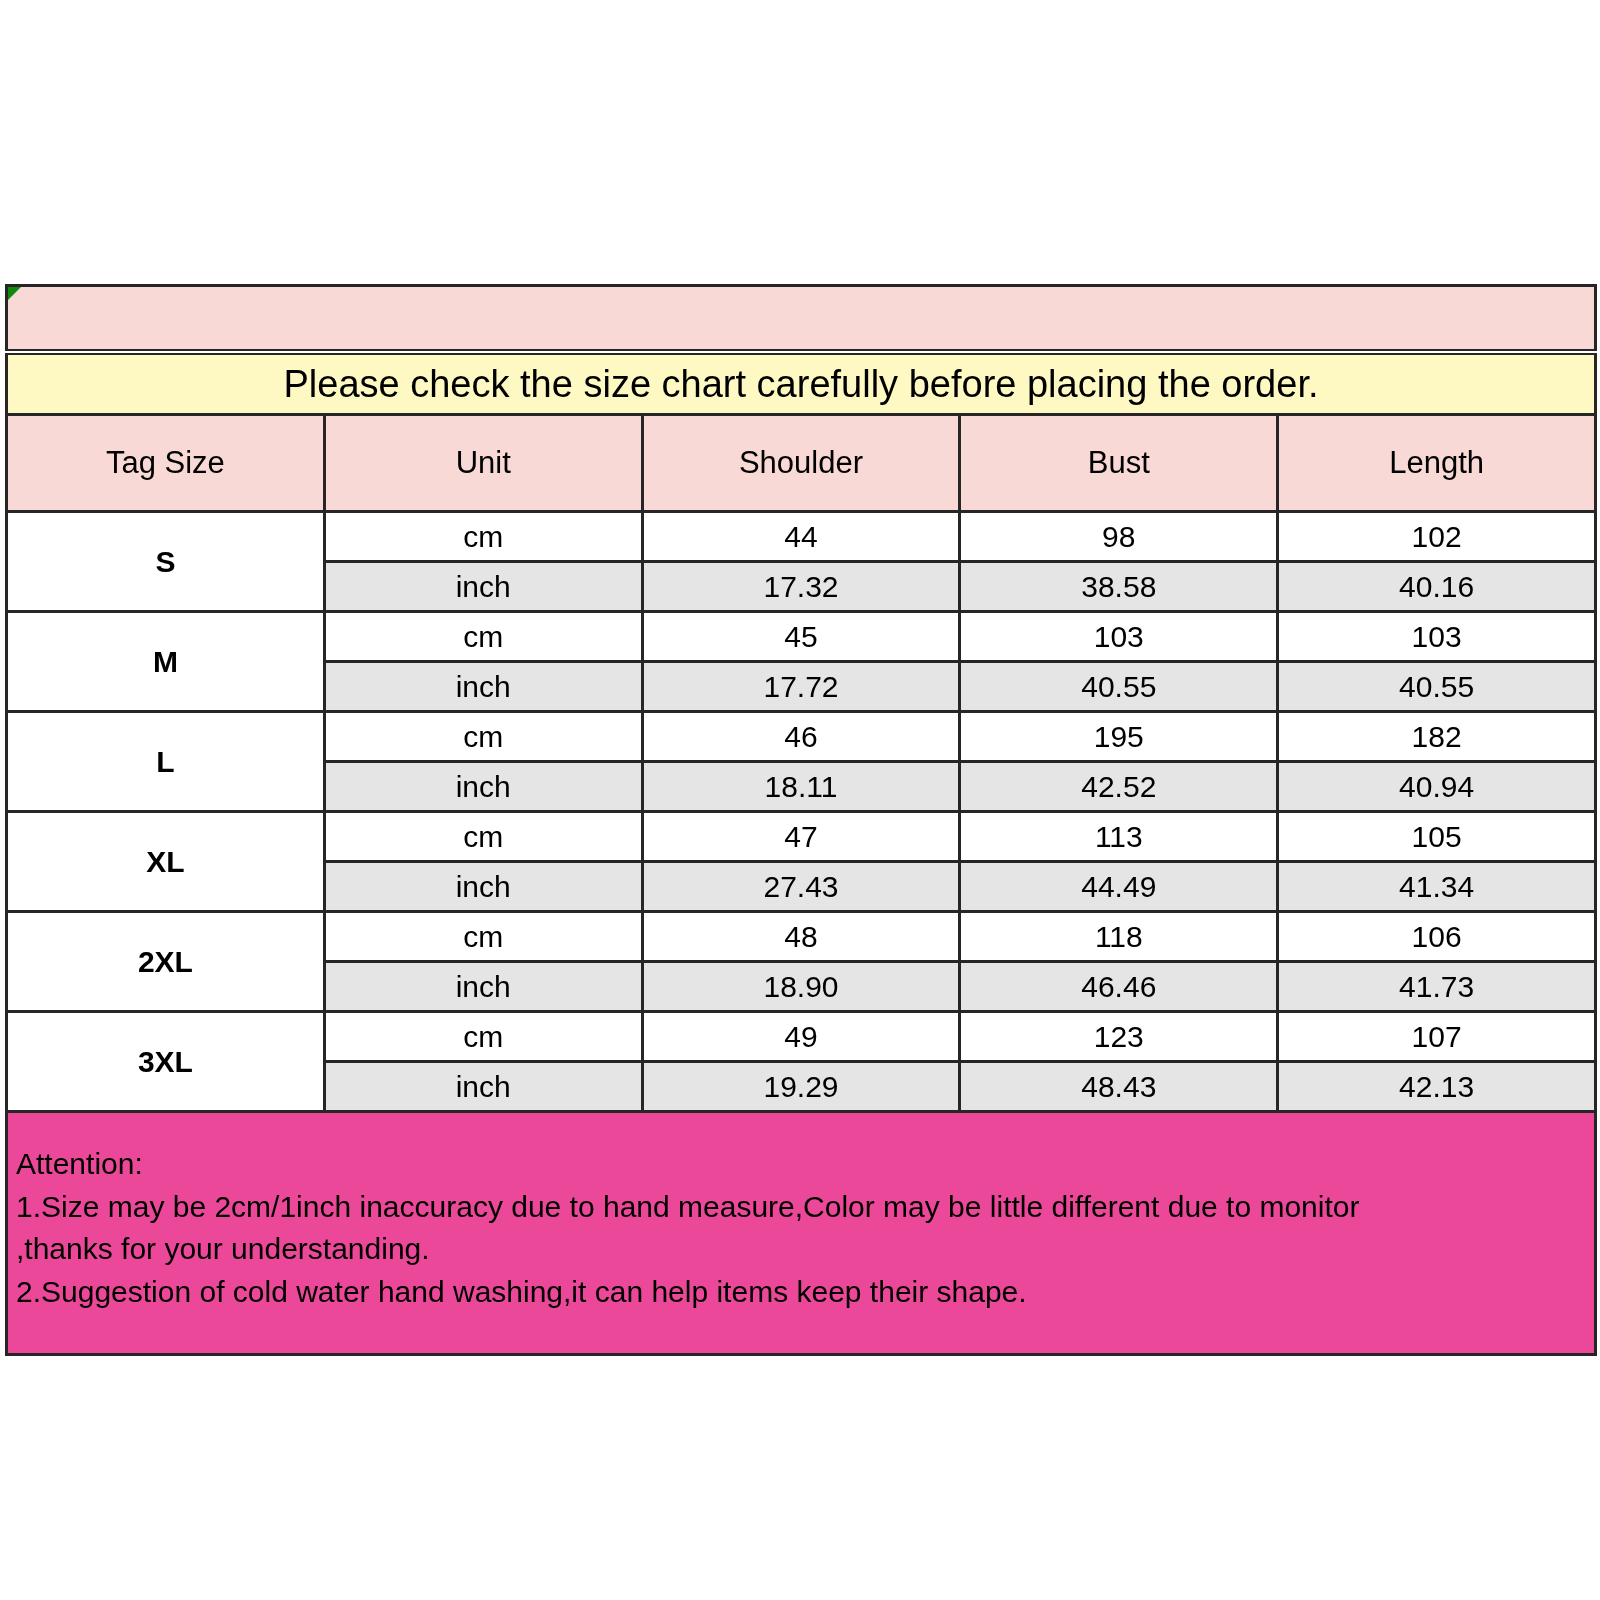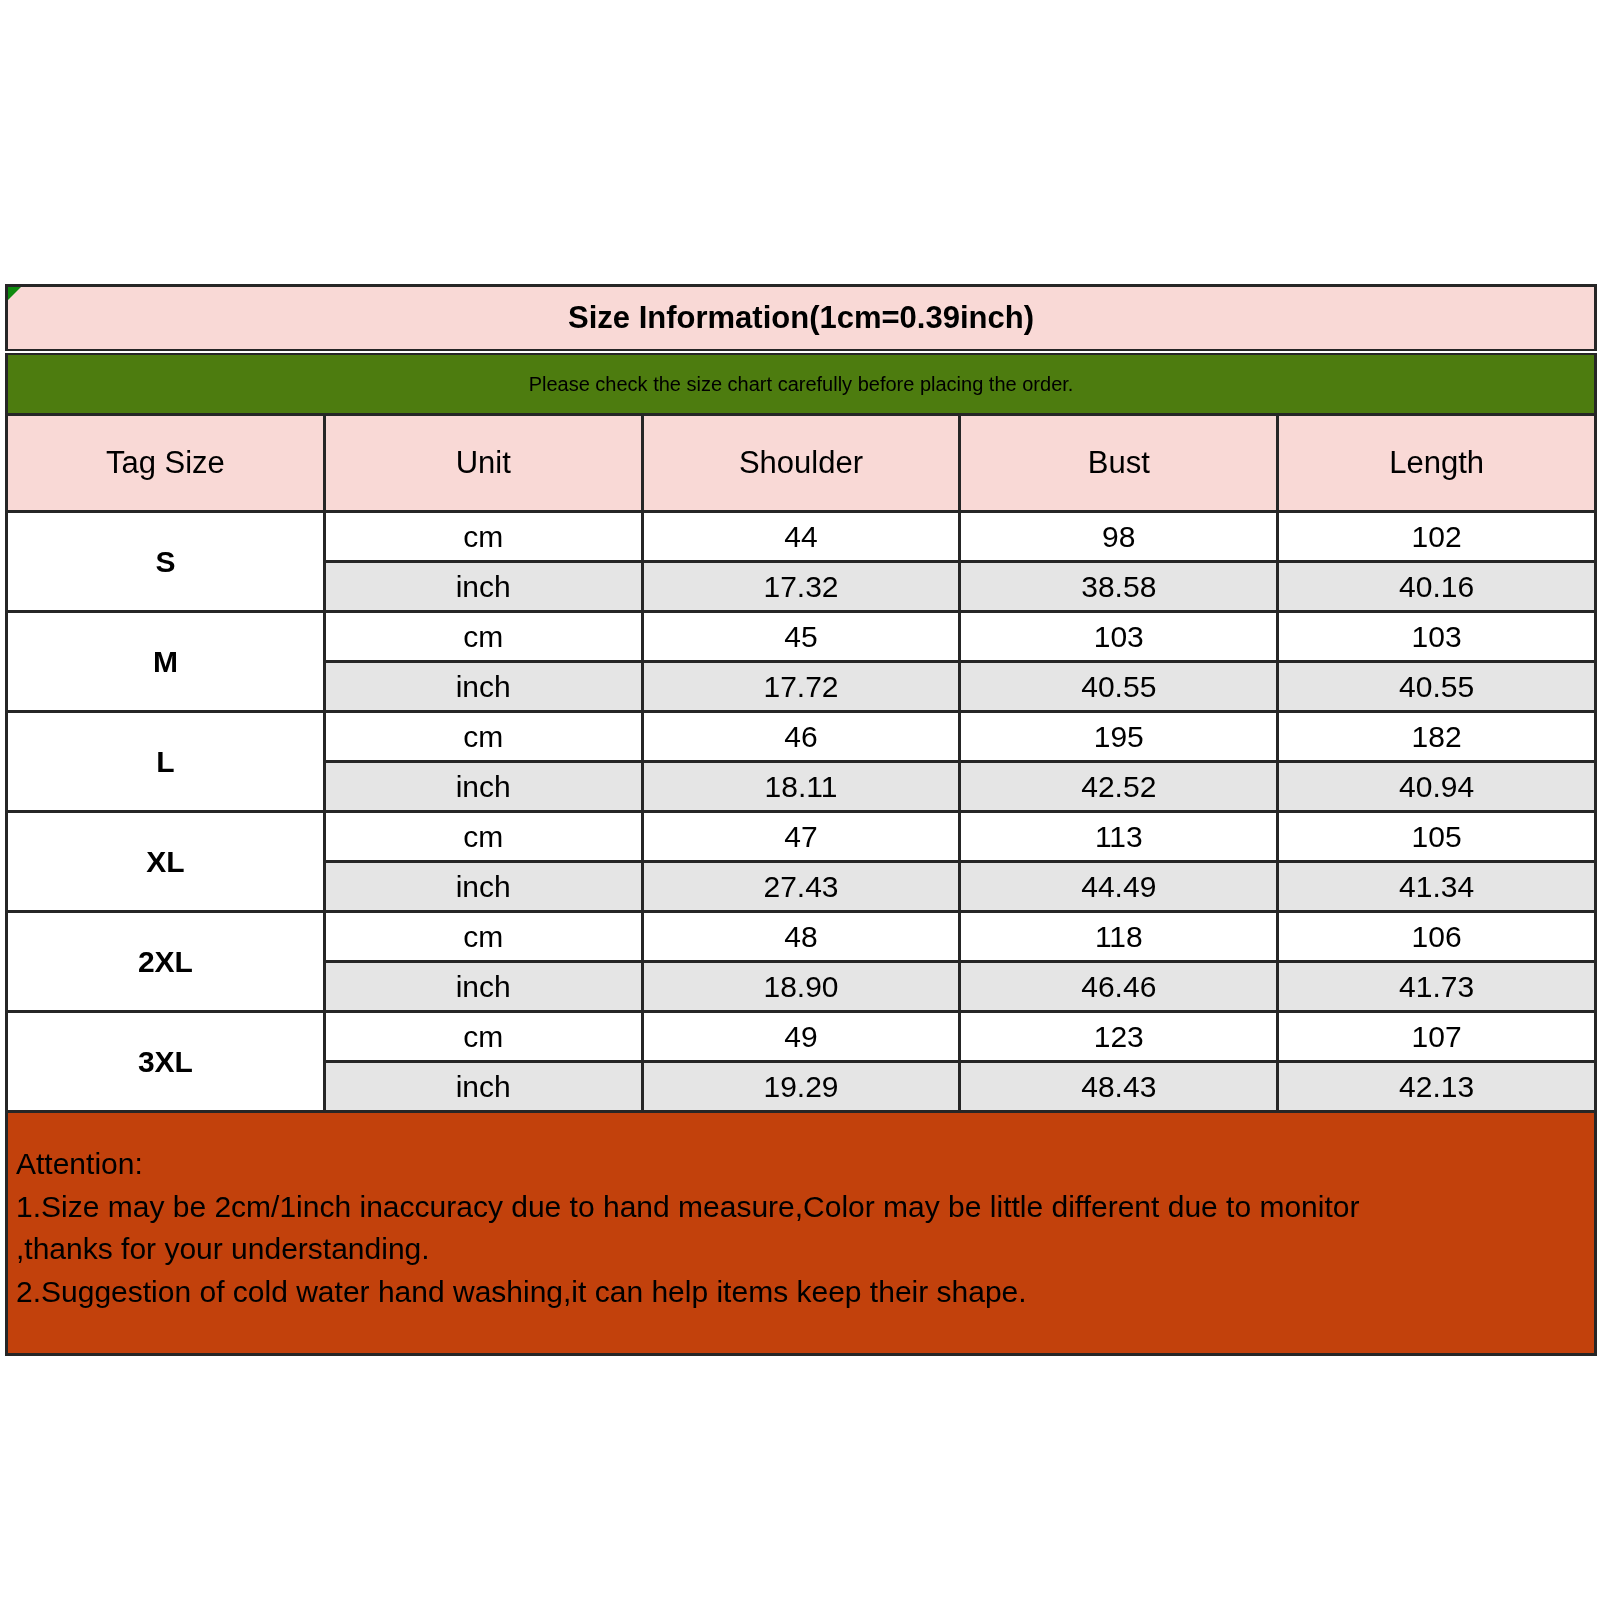--- a/index.html
+++ b/index.html
@@ -34,23 +34,23 @@
   }
   tr.title-row td {
     background: #f9d9d6;
     font-weight: bold;
     font-size: 31px;
     height: 62px;
     border-bottom: 6px double #262626;
     position: relative;
   }
   tr.subtitle-row td {
-    background: #4d7c0f;
+    background: #fef9c3;
     font-weight: normal;
-    font-size: 20px;
+    font-size: 38px;
     height: 58px;
   }
   tr.header-row th {
     background: #f9d9d6;
     font-weight: normal;
     font-size: 31px;
     height: 94px;
   }
   tr.cm-row td {
     background: #ffffff;
@@ -61,21 +61,21 @@
     background: #e5e5e5;
     font-size: 30px;
     height: 47px;
   }
   td.tag-cell {
     background: #ffffff;
     font-weight: bold;
     font-size: 35px;
   }
   tr.attention-row td {
-    background: #c2410c;
+    background: #ec4899;
     text-align: left;
     vertical-align: top;
     font-size: 30px;
     line-height: 1.42;
     padding: 30px 12px 12px 8px;
     height: 198px;
   }
   .green-marker {
     position: absolute;
     top: 0;
@@ -96,21 +96,20 @@
         <col style="width:20%">
         <col style="width:20%">
         <col style="width:20%">
         <col style="width:20%">
     </colgroup>
 
     <tbody>
         <tr class="title-row">
       <td colspan="5">
         <span class="green-marker"></span>
-        <span>Size Information(1cm=0.39inch)</span>
       </td>
     </tr>
 
     <tr class="subtitle-row">
       <td colspan="5">Please check the size chart carefully before placing the order.</td>
     </tr>
 
     <tr class="header-row">
       <th>Tag Size</th>
       <th>Unit</th>

